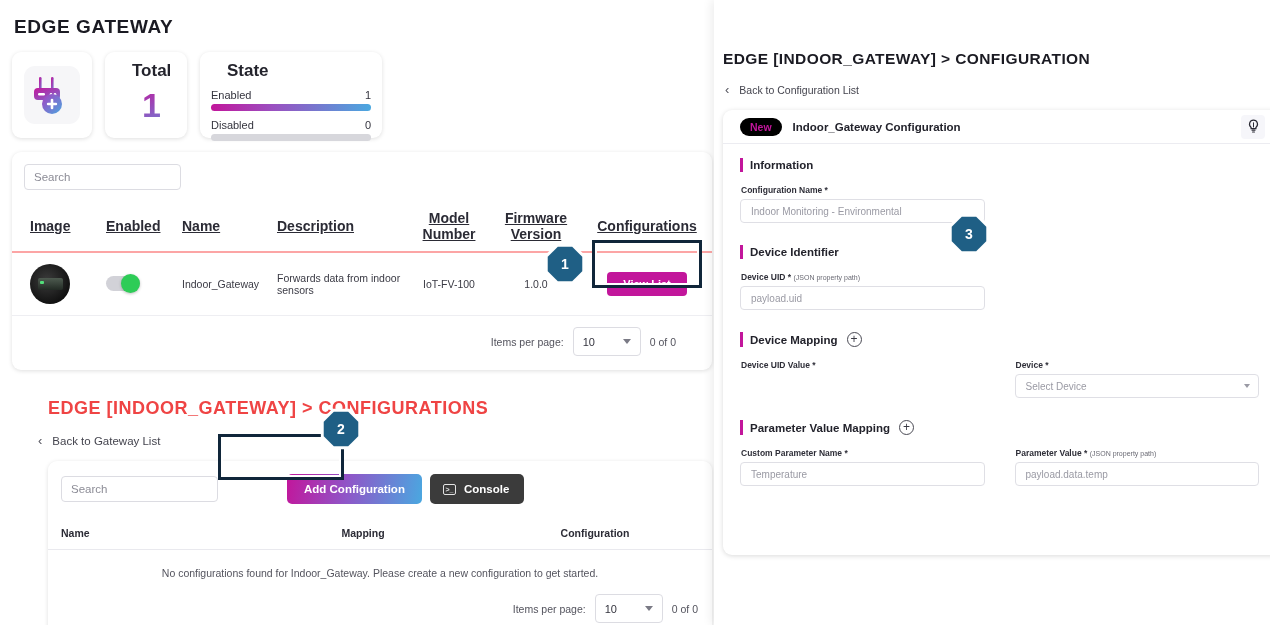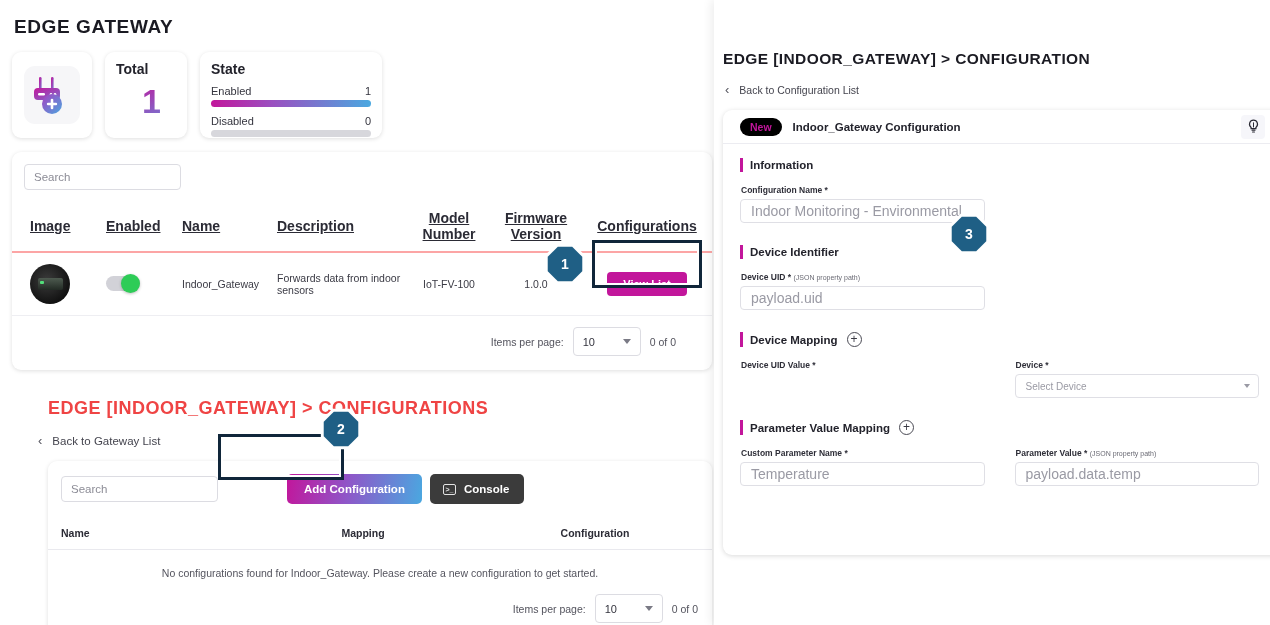--- a/index.html
+++ b/index.html
@@ -32,21 +32,21 @@
     height: 86px;
   }
   .card-icon { width: 80px; display: flex; align-items: center; justify-content: center; }
   .gw-badge {
     width: 56px; height: 58px; border-radius: 11px;
     background: #f6f6f8; position: relative;
     display: flex; align-items: center; justify-content: center;
   }
   .card-total { width: 82px; padding: 9px 0 0 11px; }
   .card-state { width: 182px; padding: 9px 11px 0 11px; }
-  .card-label { font-size: 14px; font-weight: bold; color: #23232c; }
+  .card-label { font-size: 17px; font-weight: bold; color: #23232c; margin-left: 16px; }
   .total-num {
     font-size: 34px; font-weight: bold; text-align: center;
     margin-top: 5px;
     background: linear-gradient(160deg,#c2169b 10%,#6f7fd6 90%);
     -webkit-background-clip: text; background-clip: text; color: transparent;
   }
   .state-row {
     display: flex; justify-content: space-between;
     font-size: 11px; color: #34343e; margin-top: 8px;
   }
@@ -213,21 +213,21 @@
     font-size: 12px; line-height: 12px; text-align: center;
     cursor: pointer; font-weight: normal;
   }
   .fld-label {
     font-size: 8.5px; color: #2e2e38; font-weight: bold;
     margin: 13px 0 4px 1px;
   }
   .fld-hint { font-weight: normal; font-size: 7px; color: #6a6a74; }
   .fld-input {
     height: 24px; border: 1px solid #dfdfe5; border-radius: 4px;
-    font-size: 14px; color: #9a9aa4; padding: 7px 10px;
+    font-size: 10px; color: #9a9aa4; padding: 7px 10px;
     display: flex; align-items: center; background: #fff;
   }
   .fld-select {
     height: 24px; border: 1px solid #dfdfe5; border-radius: 4px;
     font-size: 10px; color: #9a9aa4; padding: 0 8px 0 10px;
     display: flex; align-items: center; justify-content: space-between;
     background: #fff;
   }
   .caret-sm { width: 0; height: 0; border-left: 3.5px solid transparent;
     border-right: 3.5px solid transparent; border-top: 4px solid #9a9aa4; }

